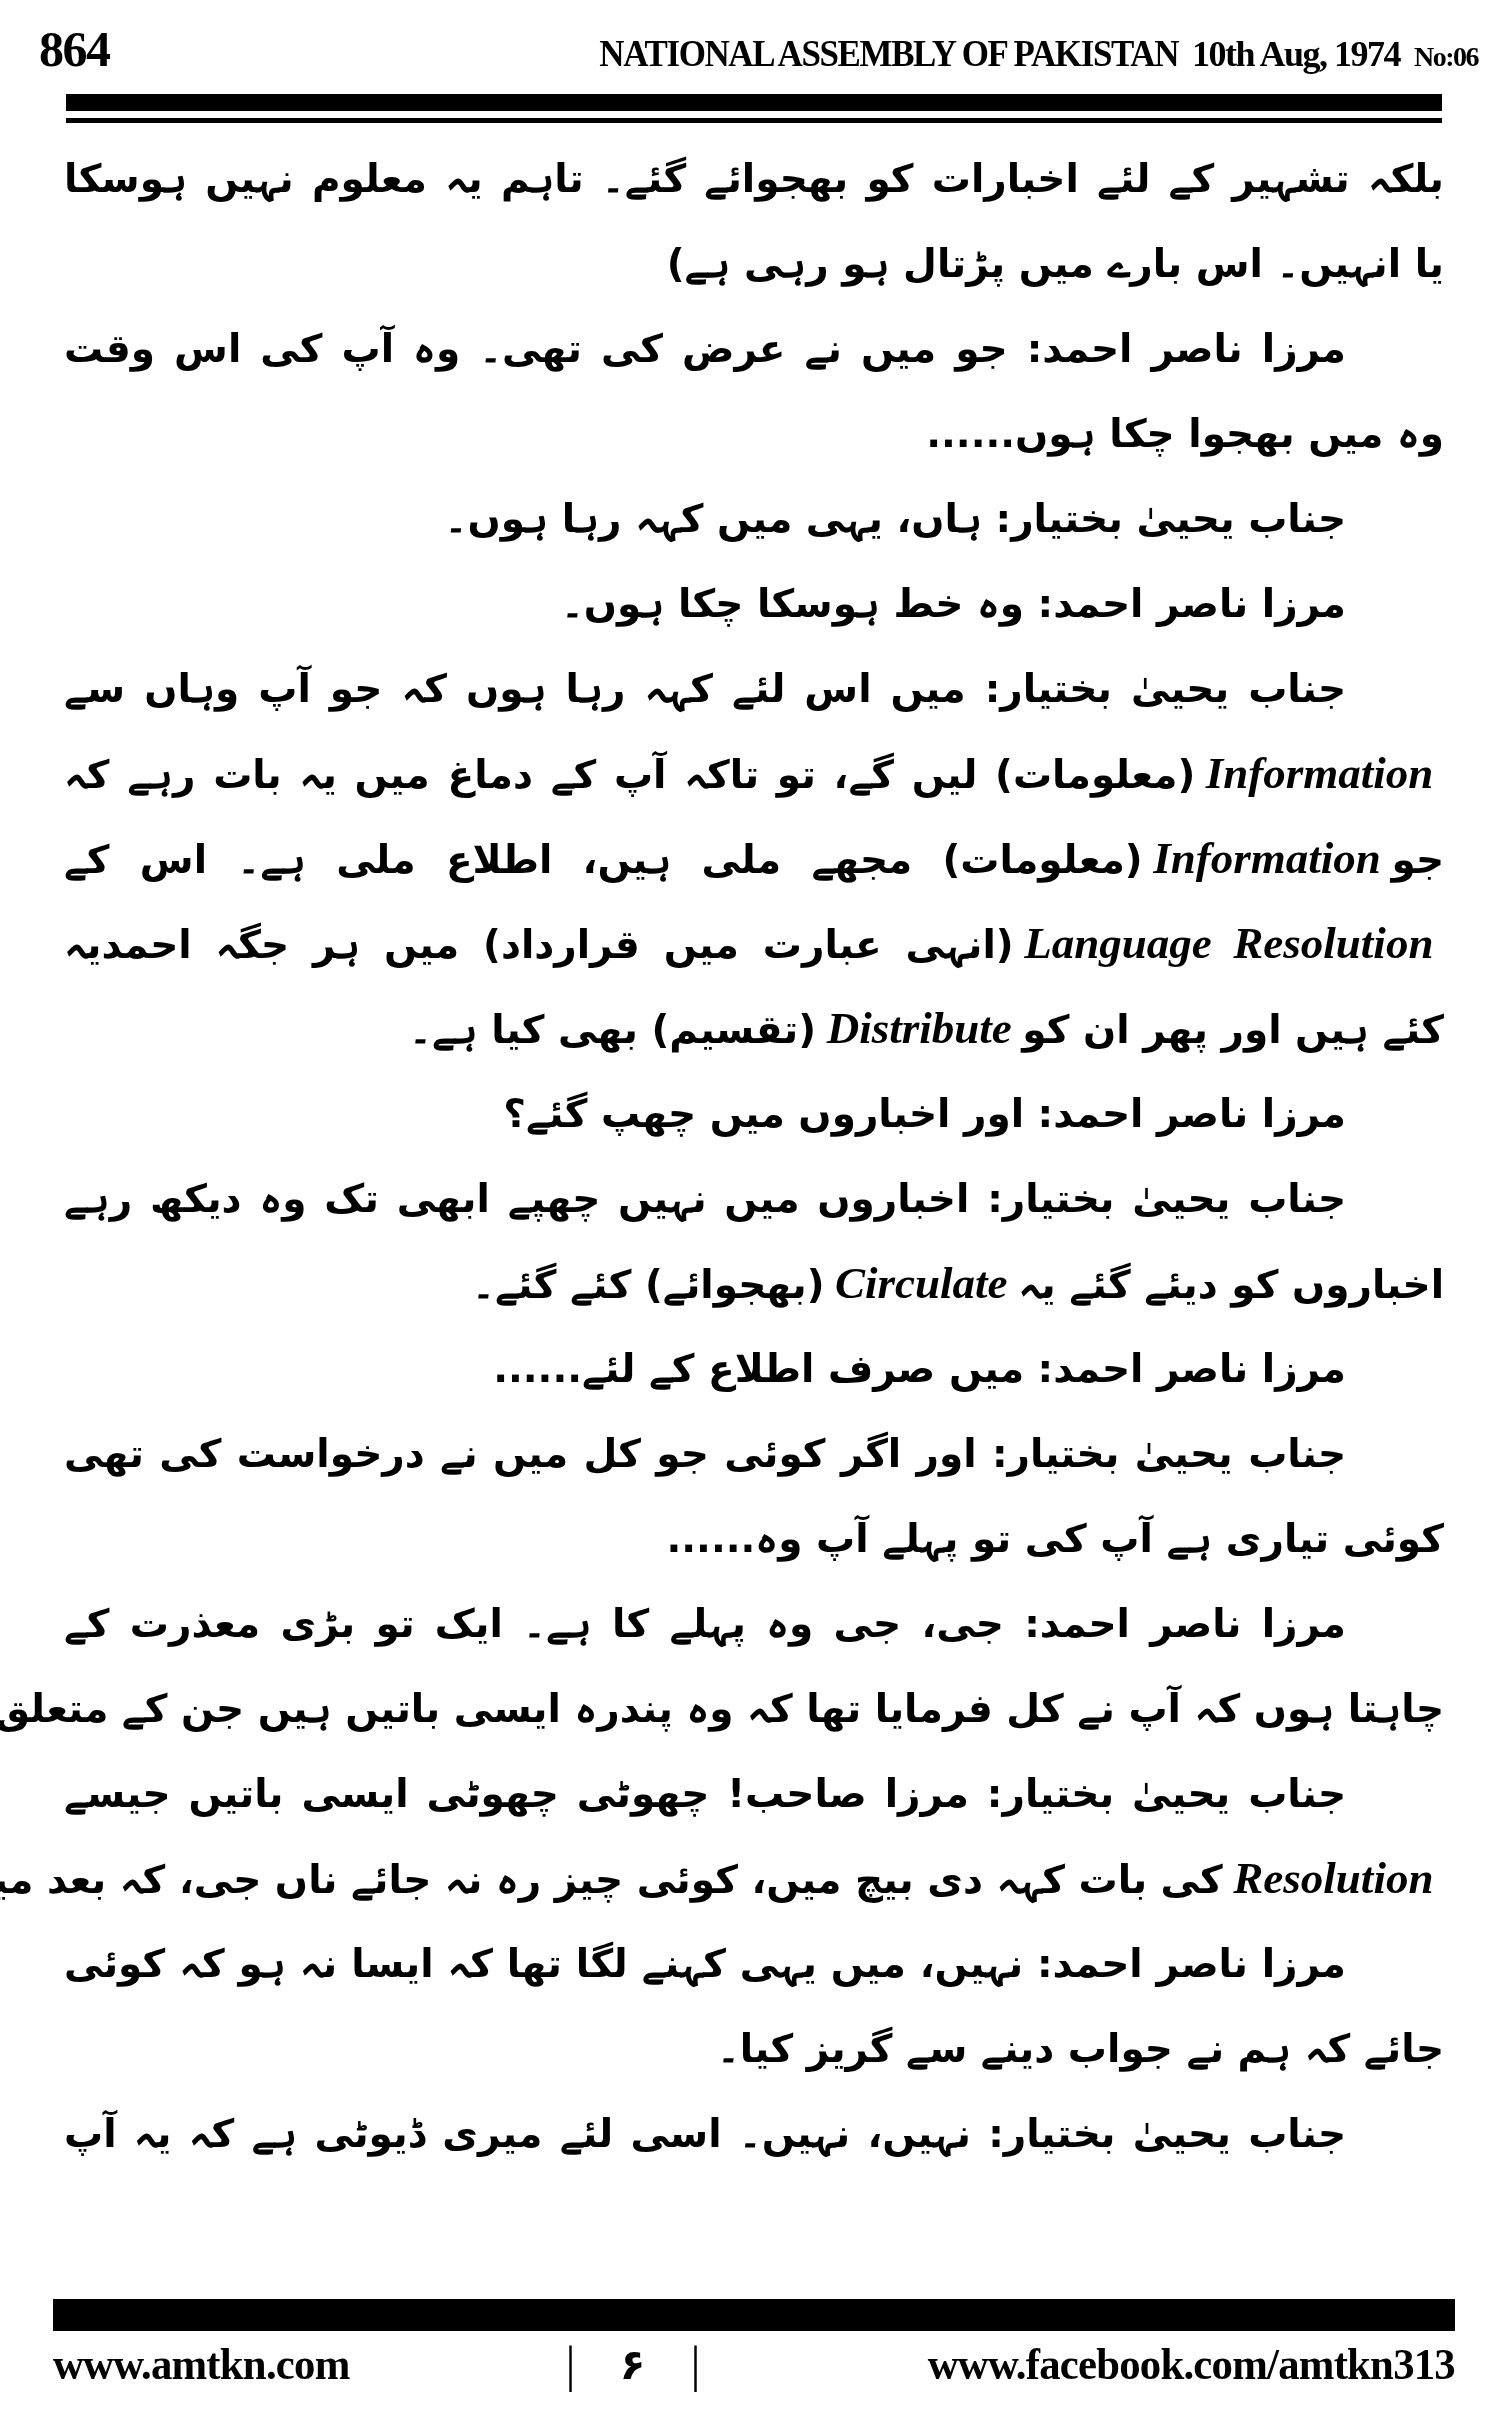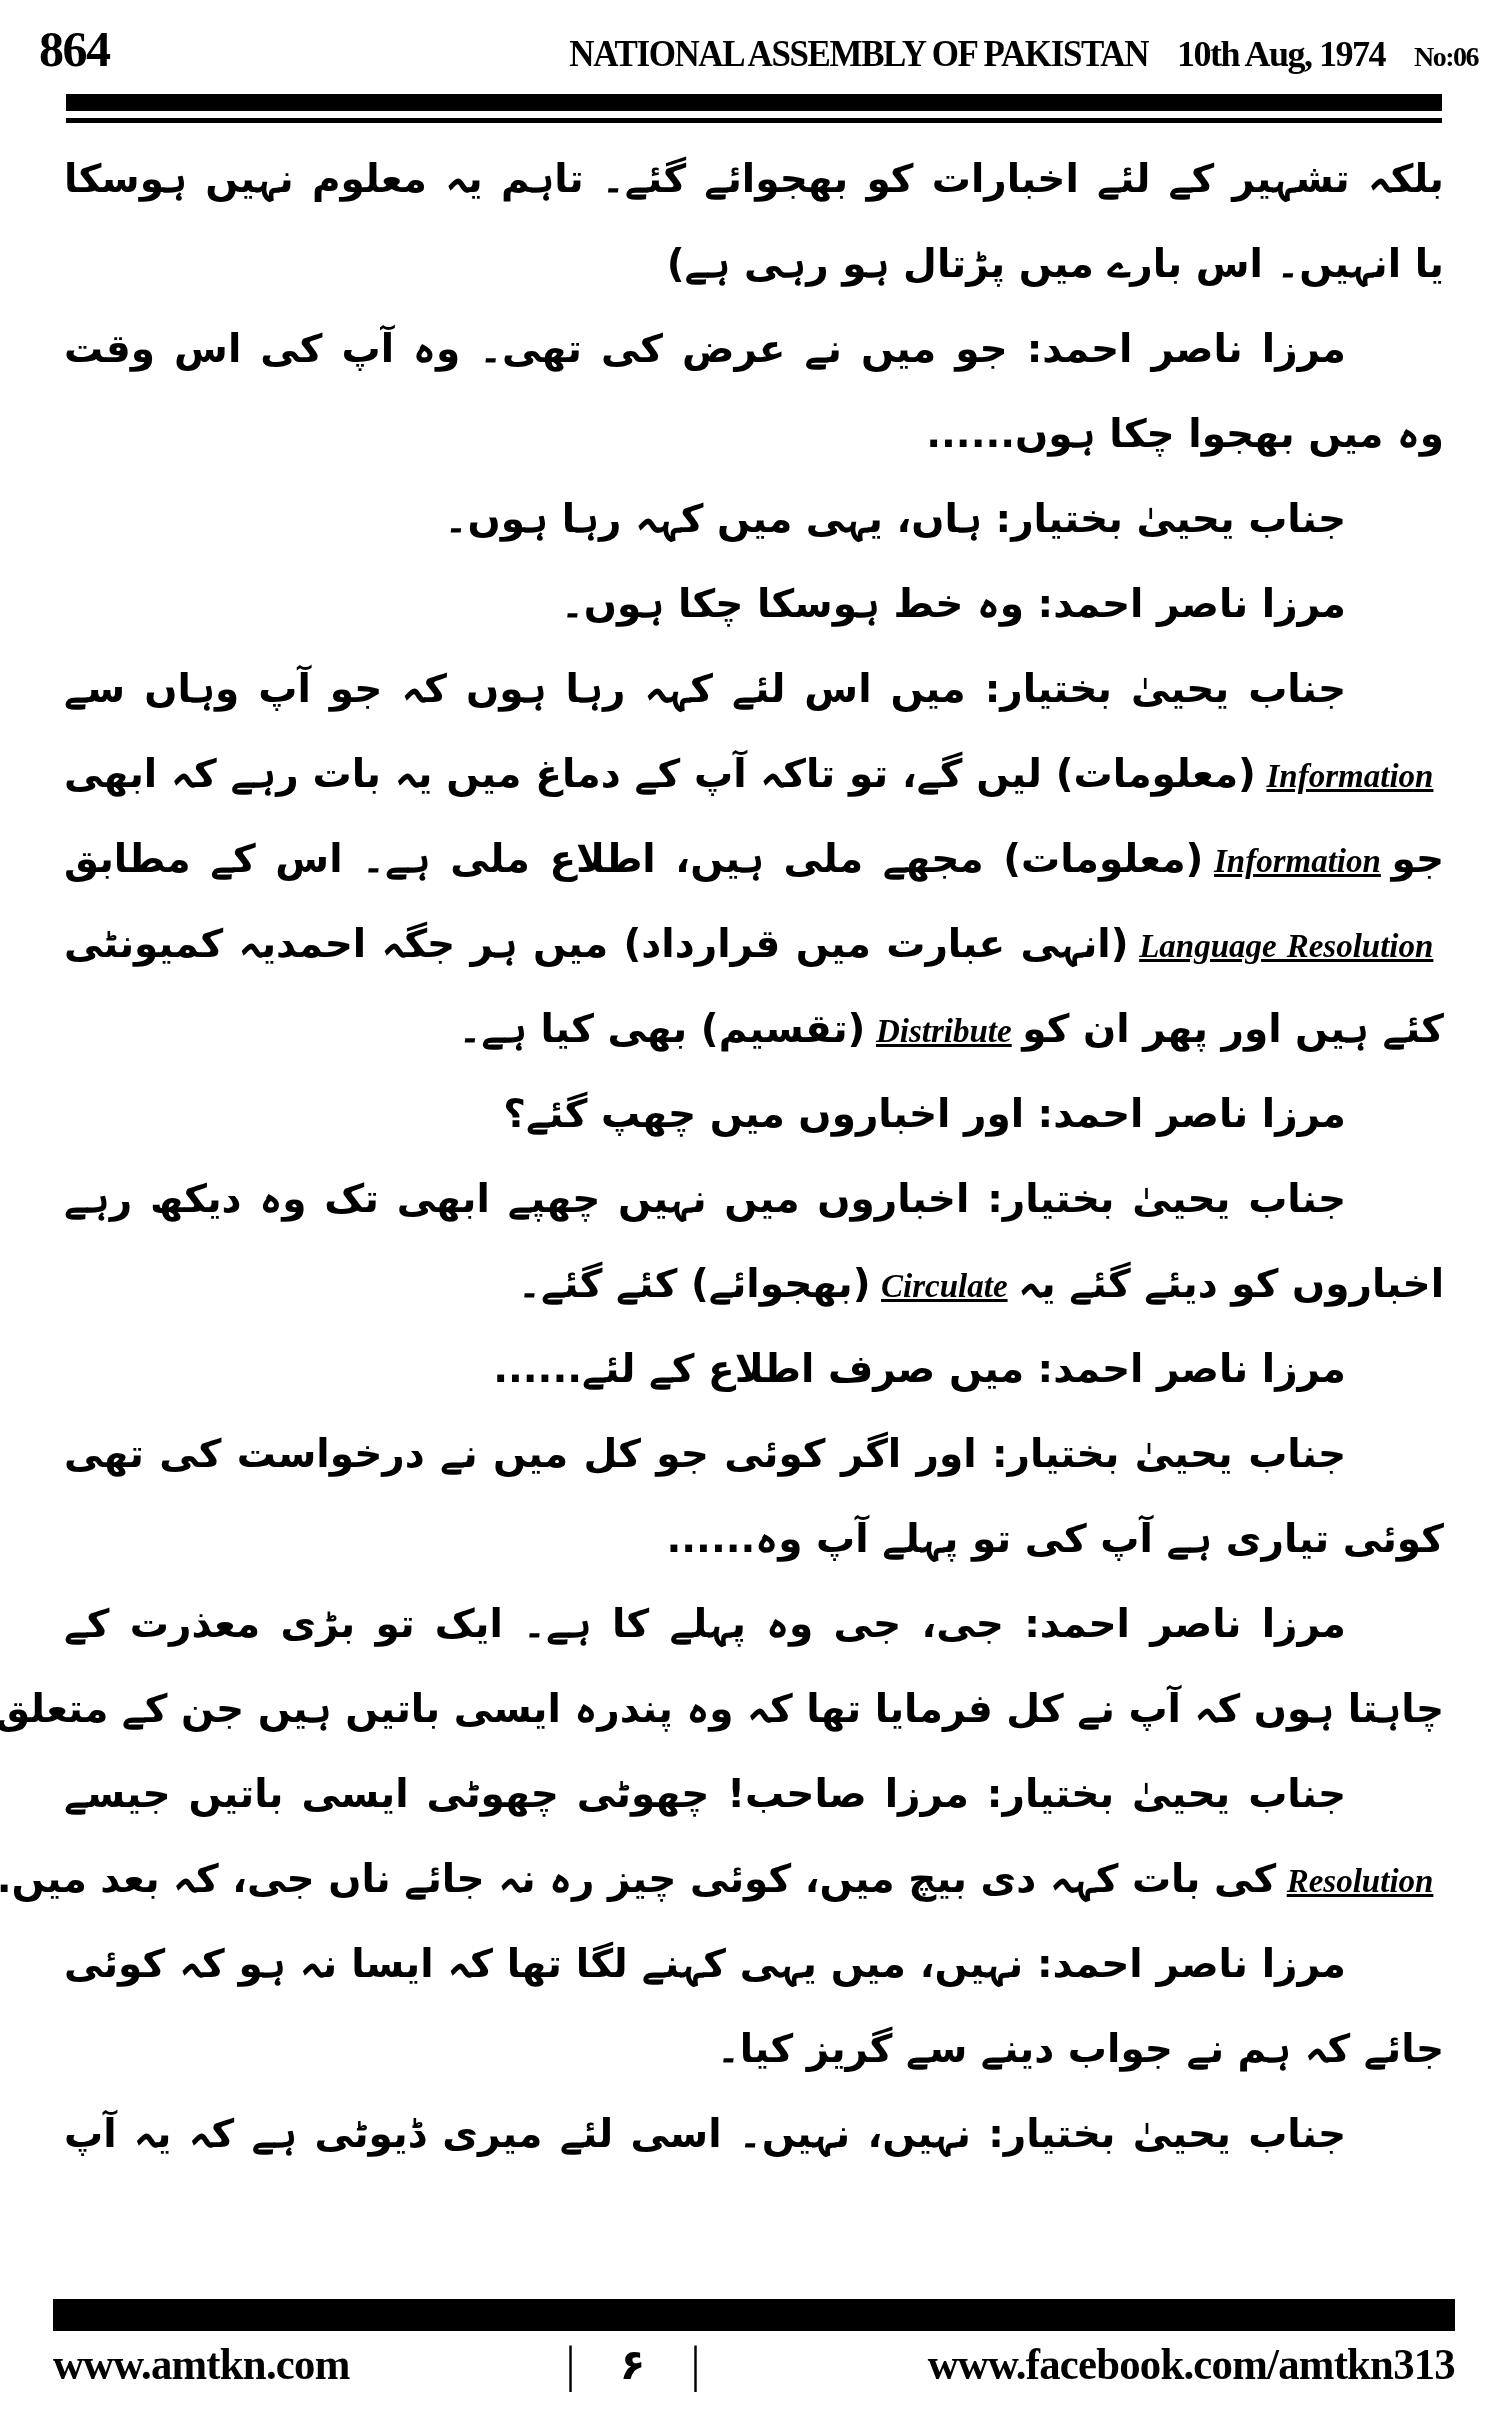--- a/index.html
+++ b/index.html
@@ -14,21 +14,21 @@
   
   .header{
     display:flex;align-items:baseline;
     padding:19.6px 30px 0 39px;
     font-family:"Liberation Serif","DejaVu Serif",serif;
     font-weight:bold;
     justify-content:space-between;
   }
   .page-num{font-size:50px;letter-spacing:-1.5px;}
   .head-spacer{flex:1;}
-  .head-group{display:flex;align-items:baseline;gap:29px;}
+  .head-group{display:flex;align-items:baseline;gap:14px;}
   .head-title{font-size:38px;letter-spacing:-1.5px;transform:scaleX(.92);transform-origin:right;display:inline-block;white-space:nowrap;}
   .head-date{font-size:36px;letter-spacing:-1.5px;white-space:nowrap;}
   .head-issue{font-size:28px;letter-spacing:-1.5px;white-space:nowrap;}
   .rule-thick{height:16.6px;background:#000;margin:16.6px 66px 0 66px;}
   .rule-thin{height:5.3px;background:#000;margin:6.8px 66px 0 66px;}
   
   .body-text{
     direction:rtl;
     padding:13.6px 64px 0 64px;
     font-family:"DejaVu Sans",sans-serif;
@@ -46,24 +46,23 @@
     white-space:normal;
     overflow:hidden;
   }
   .line.right{text-align:right;}
   .line.indent{padding-right:98px;}
   .speaker{font-weight:bold;}
   .en{
     font-family:"Liberation Serif","DejaVu Serif",serif;
     font-style:italic;
     font-weight:bold;
-    font-size:33px;
+    font-size:45px;
     padding:0 10.6px;
     white-space:nowrap;
-    text-decoration:underline;
   }
   .supword{position:relative;margin-top:44px;}
   .sup{
     position:absolute;
     top:-39px;right:35%;
     font-family:"Liberation Serif","DejaVu Serif",serif;
     font-style:normal;
     font-weight:normal;
     font-size:22.6px;
     line-height:22.6px;

